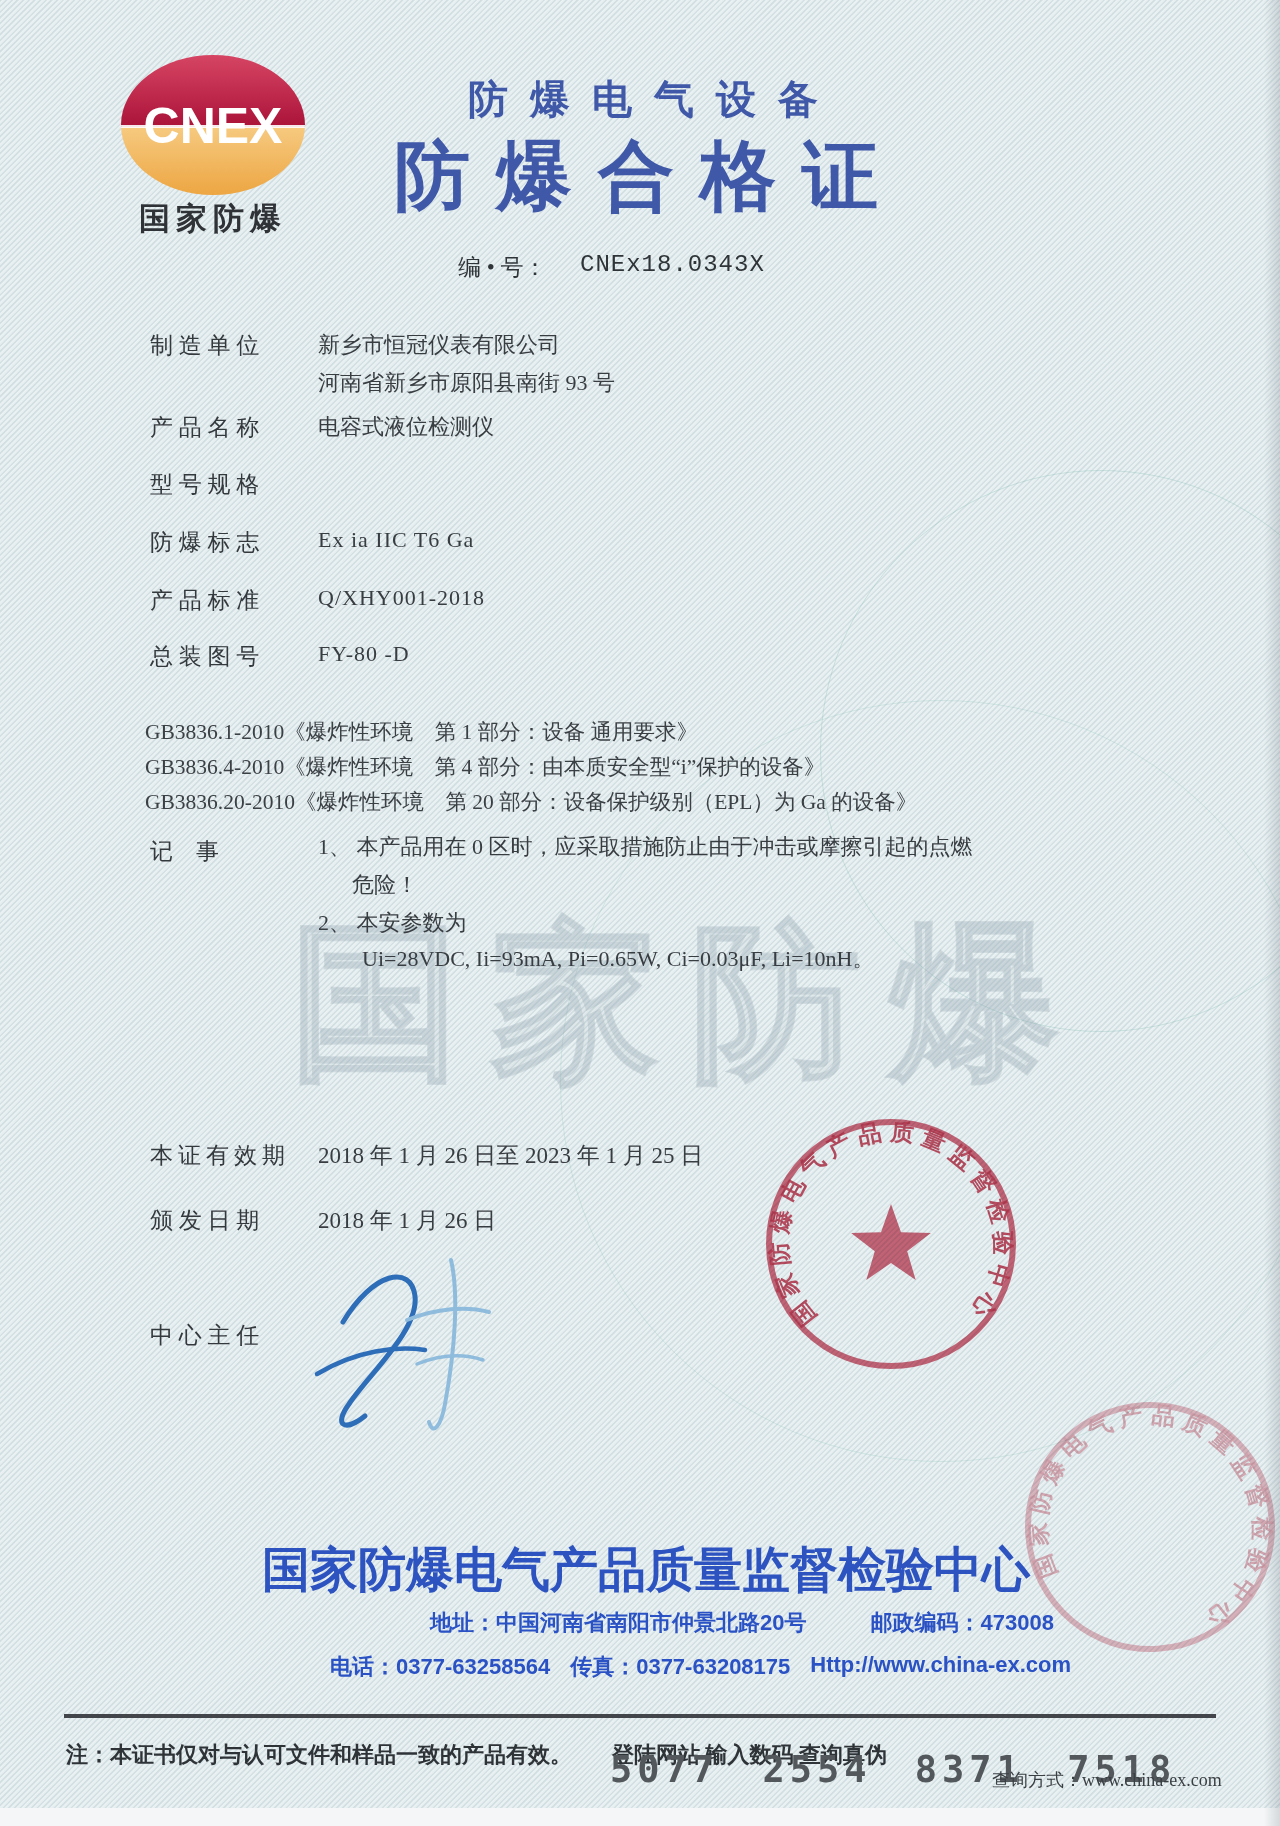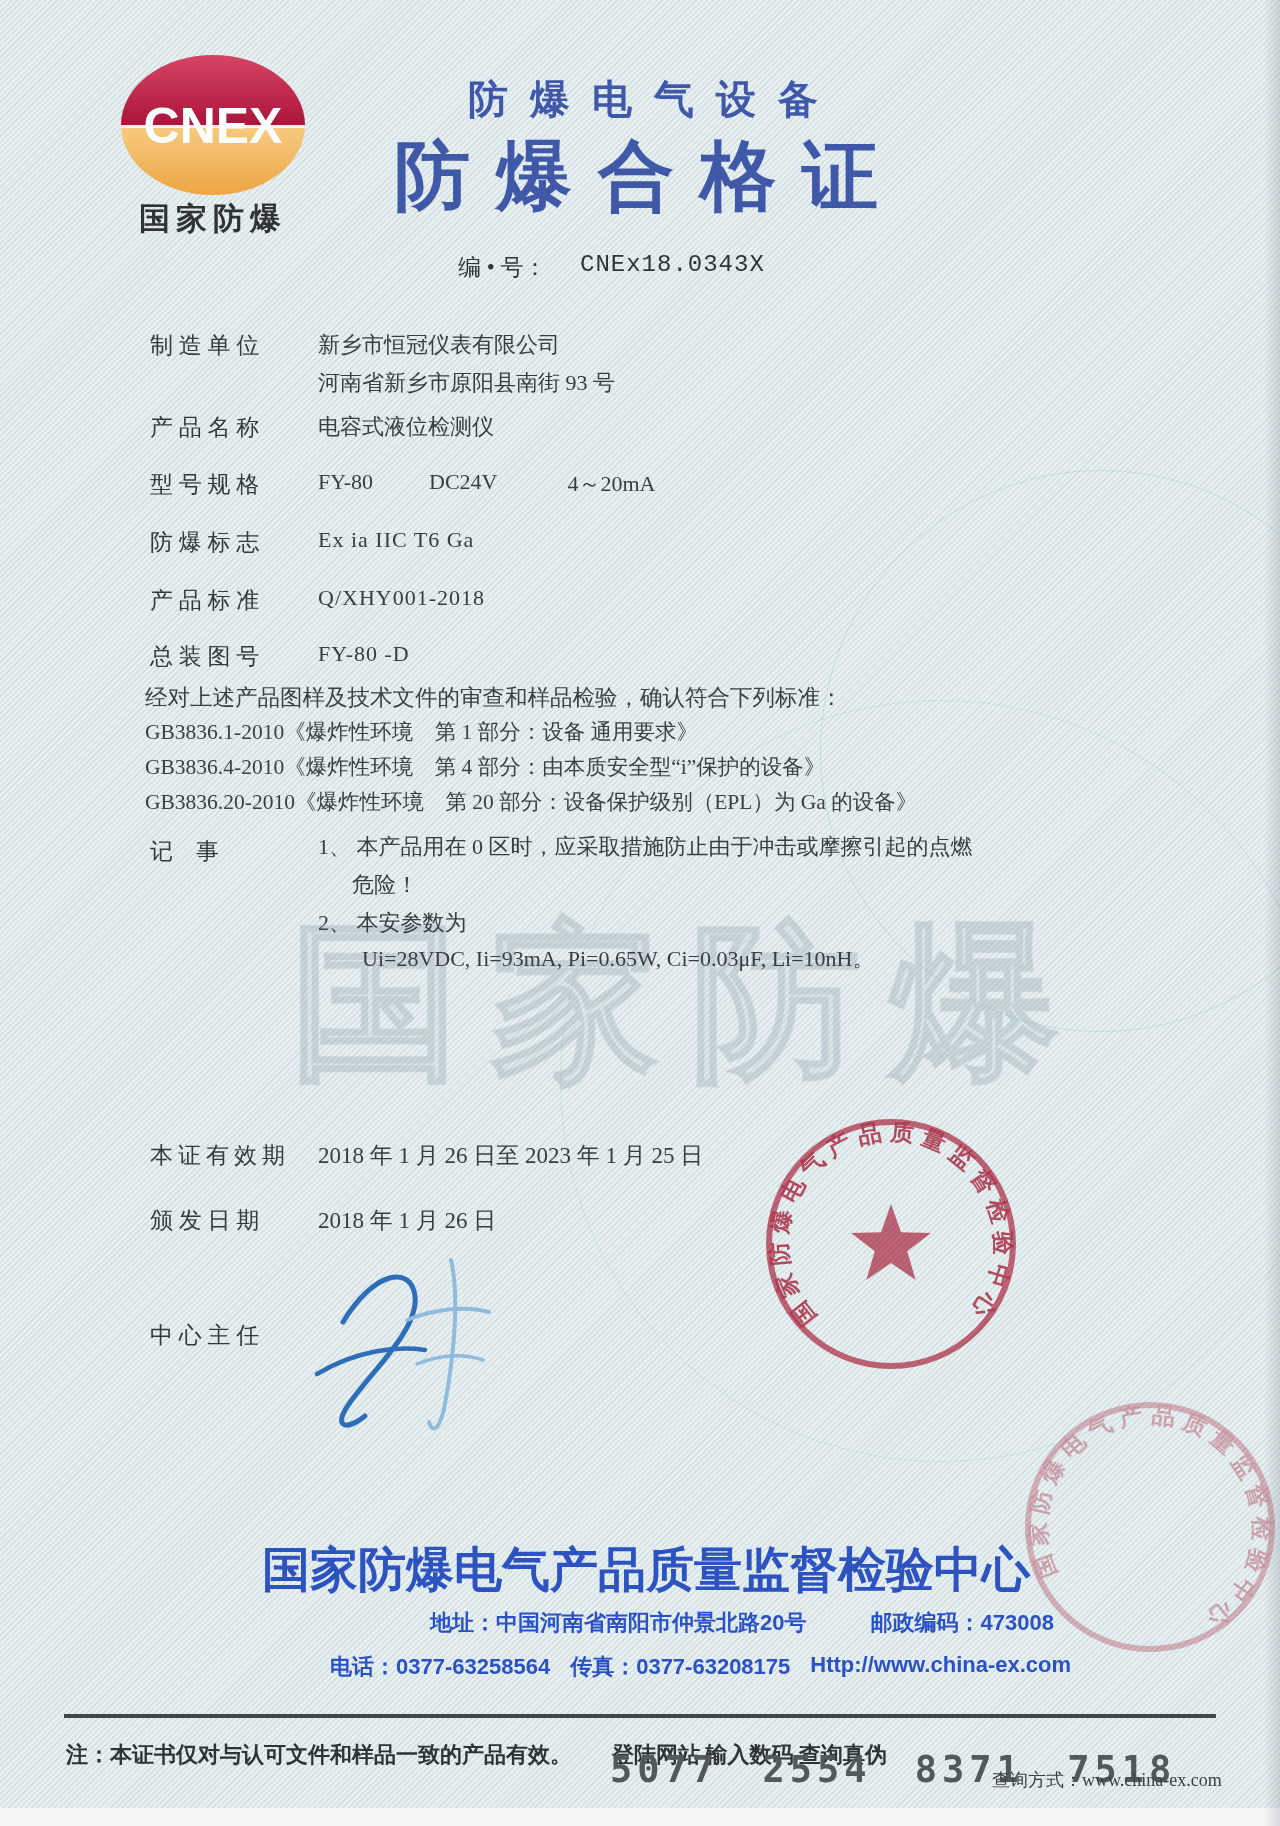--- a/index.html
+++ b/index.html
@@ -86,36 +86,30 @@
   <div class="abs certno" style="left:580px;top:251px;font-family:Liberation Mono, monospace;">CNEx18.0343X</div>
 
   <div class="abs lbl" style="left:150px;top:330px;">制 造 单 位</div>
   <div class="abs val" style="left:318px;top:330px;">新乡市恒冠仪表有限公司</div>
   <div class="abs val" style="left:318px;top:368px;">河南省新乡市原阳县南街 93 号</div>
 
   <div class="abs lbl" style="left:150px;top:412px;">产 品 名 称</div>
   <div class="abs val" style="left:318px;top:412px;">电容式液位检测仪</div>
 
   <div class="abs lbl" style="left:150px;top:469px;">型 号 规 格</div>
-  <div class="abs" style="left:318px;top:469px;display:flex;">
-    <span class="val" style="position:static;">FY-80</span>
-    <span class="val" style="position:static;margin-left:56px;">DC24V</span>
-    <span class="val" style="position:static;margin-left:70px;">4～20mA</span>
-  </div>
 
   <div class="abs lbl" style="left:150px;top:527px;">防 爆 标 志</div>
   <div class="abs val" style="left:318px;top:527px;letter-spacing:1px;">Ex ia IIC T6 Ga</div>
 
   <div class="abs lbl" style="left:150px;top:585px;">产 品 标 准</div>
   <div class="abs val" style="left:318px;top:585px;letter-spacing:1px;">Q/XHY001-2018</div>
 
   <div class="abs lbl" style="left:150px;top:641px;">总 装 图 号</div>
   <div class="abs val" style="left:318px;top:641px;letter-spacing:1px;">FY-80 -D</div>
 
-  <div class="abs std" style="left:145px;top:682px;font-size:22.5px;">经对上述产品图样及技术文件的审查和样品检验，确认符合下列标准：</div>
   <div class="abs std" style="left:145px;top:717px;">GB3836.1-2010《爆炸性环境　第 1 部分：设备 通用要求》</div>
   <div class="abs std" style="left:145px;top:752px;">GB3836.4-2010《爆炸性环境　第 4 部分：由本质安全型“i”保护的设备》</div>
   <div class="abs std" style="left:145px;top:787px;">GB3836.20-2010《爆炸性环境　第 20 部分：设备保护级别（EPL）为 Ga 的设备》</div>
 
   <div class="abs lbl" style="left:150px;top:836px;">记　事</div>
   <div class="abs note" style="left:318px;top:832px;">1、 本产品用在 0 区时，应采取措施防止由于冲击或摩擦引起的点燃</div>
   <div class="abs note" style="left:352px;top:870px;">危险！</div>
   <div class="abs note" style="left:318px;top:908px;">2、 本安参数为</div>
   <div class="abs note" style="left:362px;top:944px;">Ui=28VDC, Ii=93mA, Pi=0.65W, Ci=0.03μF, Li=10nH。</div>
 

